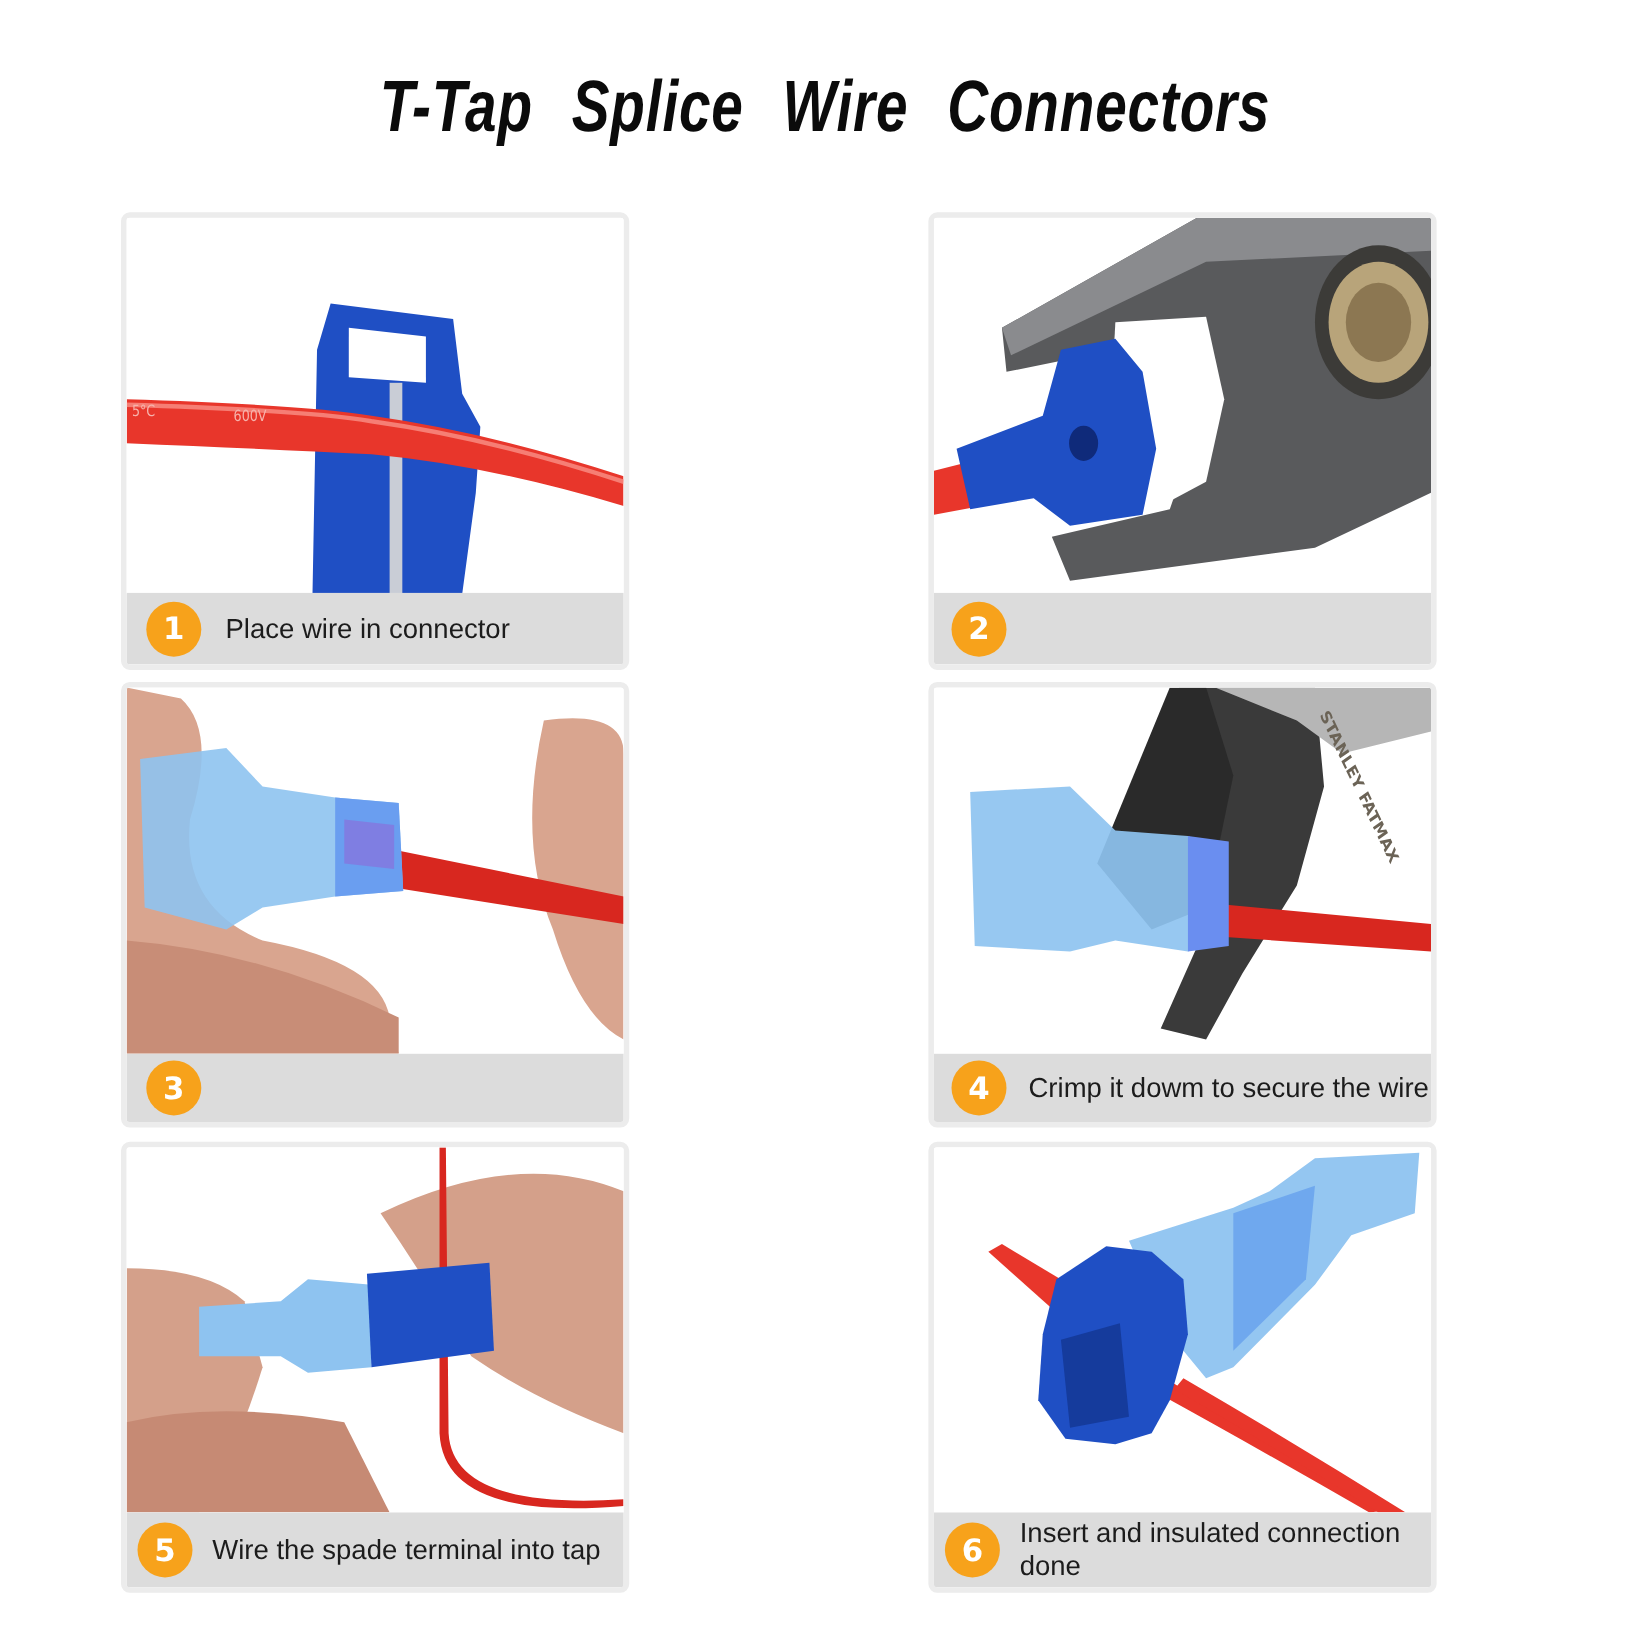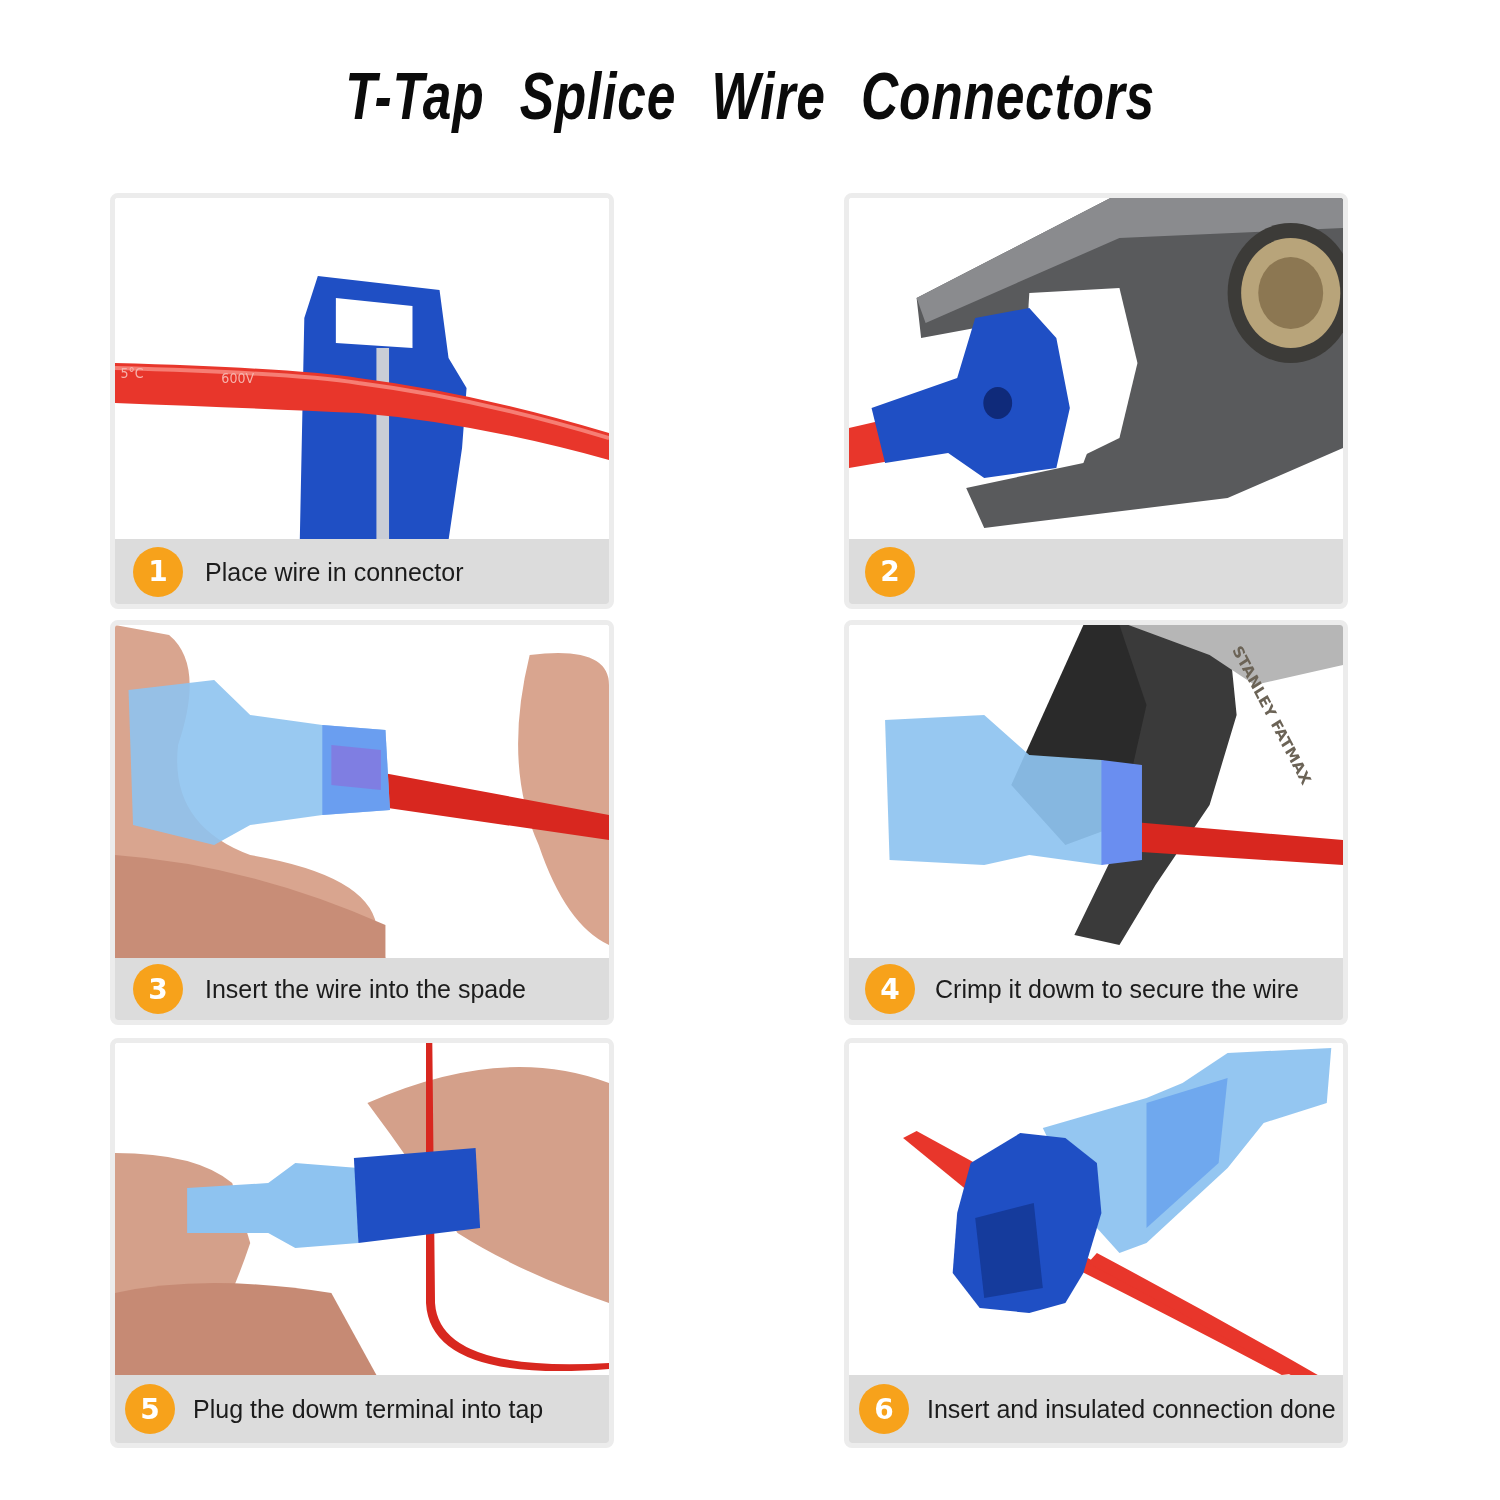--- a/index.html
+++ b/index.html
@@ -7,21 +7,21 @@
     width: 1500px; height: 1500px; background: #ffffff; position: relative; overflow: hidden;
     font-family: "Liberation Sans", sans-serif;
   }
   .title {
     position: absolute; top: 58px; left: 0; width: 1500px; text-align: center;
     font-family: "Liberation Sans", sans-serif; font-weight: 700; font-style: italic;
     font-size: 66px; color: #0b0b0b; letter-spacing: 1px; word-spacing: 26px;
     transform: scaleX(0.78); transform-origin: 50% 50%;
   }
   .card {
-    position: absolute; width: 504px; background: #ffffff;
+    position: absolute; width: 462px; background: #ffffff;
     border: 5px solid #ececec; border-radius: 8px; box-sizing: border-box; overflow: hidden;
   }
   .photo { position: absolute; left: 0; top: 0; right: 0; background: #ffffff; overflow: hidden; }
   .photo svg { display: block; width: 100%; height: 100%; }
   .caption {
     position: absolute; left: 0; right: 0; bottom: 0; background: #dcdcdc;
     display: flex; align-items: center;
   }
   .badge {
     width: 50px; height: 50px; border-radius: 50%; background: #f7a21b; color: #fff;
@@ -102,21 +102,20 @@
       <path d="M0 230 Q150 240 300 300 L300 333 L0 333 Z" fill="#c88d77"></path>
       <path d="M460 30 Q548 20 548 60 L548 320 Q500 300 470 220 Q430 140 460 30 Z" fill="#d9a58f"></path>
       <path d="M280 145 L548 190 L548 215 L280 180 Z" fill="#d8271f"></path>
       <path d="M15 65 L110 55 L150 90 L230 100 L300 105 L305 185 L230 190 L150 200 L110 220 L20 200 Z" fill="#8ec3f0" opacity="0.9"></path>
       <path d="M230 100 L300 105 L305 185 L230 190 Z" fill="#6a9ef0"></path>
       <path d="M240 120 L295 125 L295 165 L240 160 Z" fill="#8d69d9" opacity="0.6"></path>
     </svg>
   </div>
   <div class="caption cap-pad-a">
     <div class="badge">3</div>
-    <div class="caption-text">Insert the wire into the spade</div>
   </div>
 </div>
 
 <div class="card" id="c4">
   <div class="photo">
     <svg viewBox="0 0 548 333" preserveAspectRatio="none">
       <rect x="0" y="0" width="548" height="333" fill="#ffffff"></rect>
       <path d="M270 0 L420 0 L430 90 L400 180 L340 260 L300 320 L250 310 L320 180 L310 100 Z" fill="#3a3a3a"></path>
       <path d="M180 160 L260 0 L300 0 L330 80 L300 200 L240 220 Z" fill="#2a2a2a"></path>
       <path d="M310 0 L548 0 L548 40 L450 60 L400 30 Z" fill="#b6b6b6"></path>
@@ -140,21 +139,21 @@
       <path d="M0 250 Q100 230 240 250 L290 332 L0 332 Z" fill="#c68a74"></path>
       <path d="M280 60 Q430 0 548 40 L548 260 Q450 230 380 190 Q330 120 280 60 Z" fill="#d4a08a"></path>
       <path d="M345 0 L352 0 L355 260 Q360 330 548 320 L548 326 Q350 340 345 260 Z" fill="#d8271f"></path>
       <path d="M80 145 L170 140 L200 120 L270 125 L270 200 L200 205 L170 190 L80 190 Z" fill="#8ec3f0"></path>
       <path d="M265 115 L400 105 L405 185 L270 200 Z" fill="#1f4fc4"></path>
     </svg>
   </div>
   <div class="caption cap-pad-c">
     <div class="badge">5</div>
     <div class="caption-text">
-      <div>Plug the dowm terminal into tap</div>
+      <div>Wire the spade terminal into tap</div>
     </div>
   </div>
 </div>
 
 <div class="card" id="c6">
   <div class="photo">
     <svg viewBox="0 0 548 332" preserveAspectRatio="none">
       <rect x="0" y="0" width="548" height="332" fill="#ffffff"></rect>
       <path d="M60 95 L75 88 L160 130 L155 165 Z" fill="#e8362b"></path>
       <path d="M250 225 L265 215 Q370 270 500 330 L480 332 Q360 275 250 225 Z" fill="#e8362b"></path>

